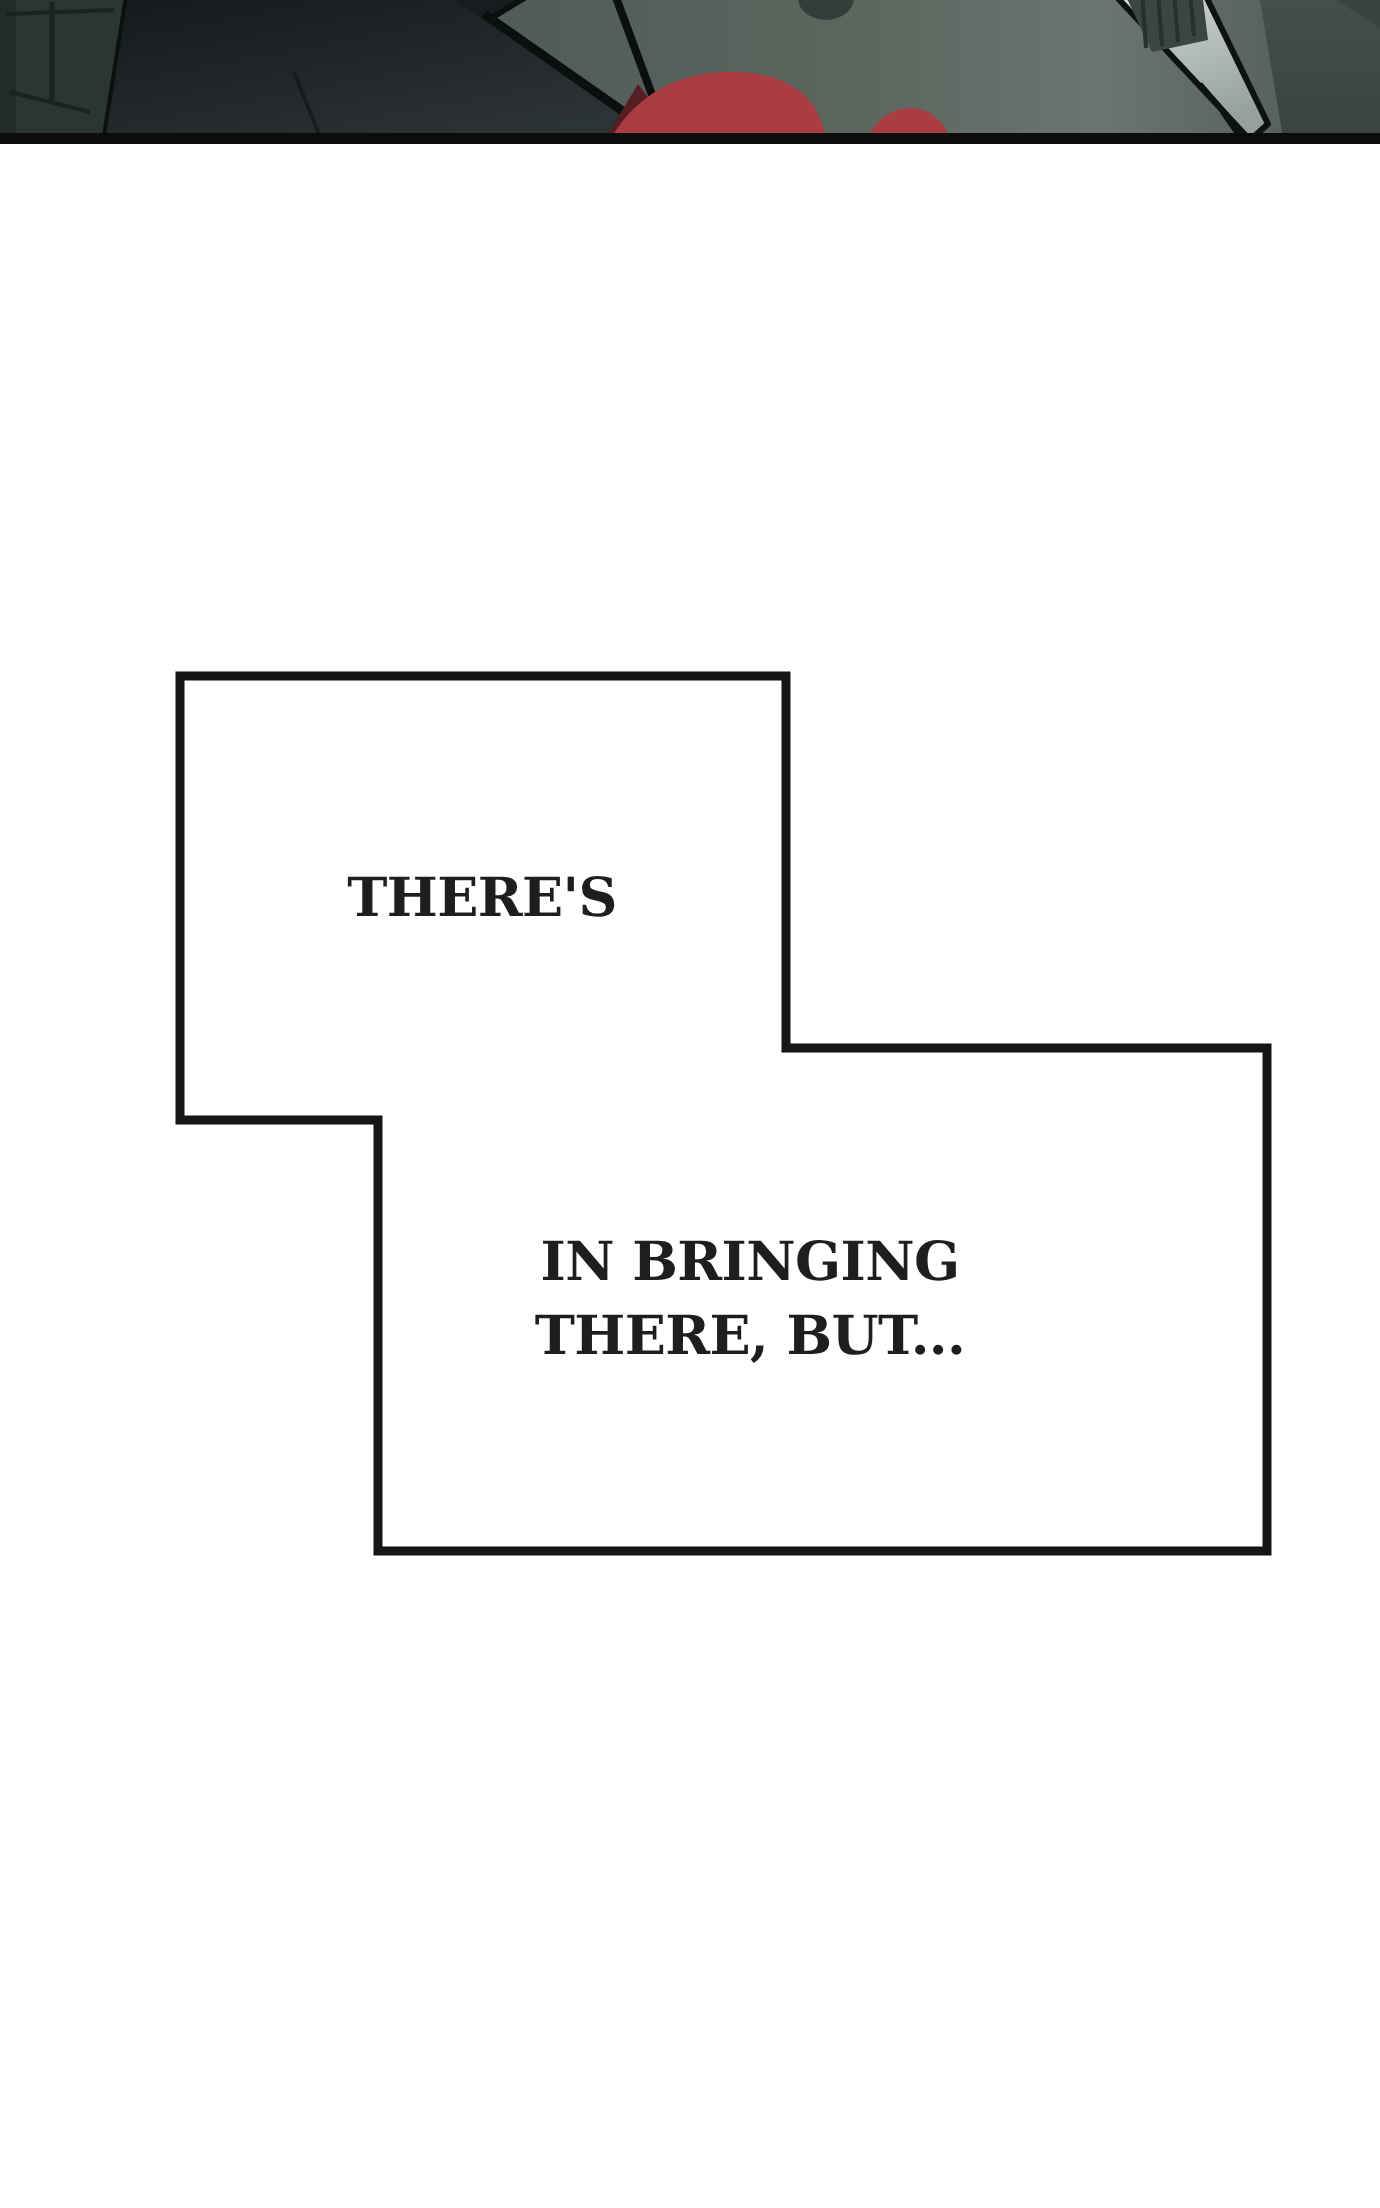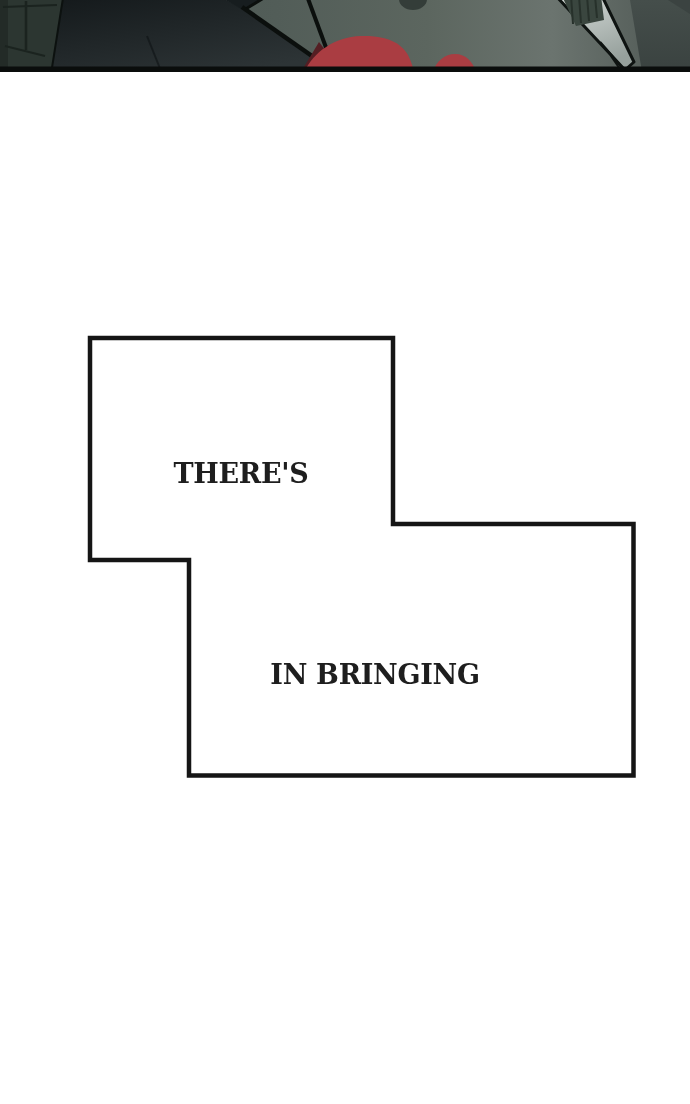--- a/index.html
+++ b/index.html
@@ -30,21 +30,20 @@
     width: 690px;
     height: 1104px;
   }
   .bubble-text {
     position: absolute;
     display: flex;
     flex-direction: column;
     justify-content: center;
     align-items: center;
     text-align: center;
-    margin-top: 24px;
   }
   .bubble-text span {
     display: block;
     font-family: "DejaVu Serif", serif;
     font-weight: 700;
     font-size: 27px;
     line-height: 37px;
     letter-spacing: -0.3px;
     color: var(--dialogue_ink, #1e1e1e);
     white-space: nowrap;
@@ -137,15 +136,16 @@
   <svg class="bubble-layer" width="690" height="1104" viewBox="0 0 690 1104">
     <path d="M90,338 H393 V524 H633.5 V775.5 H189 V560 H90 Z" style="fill:var(--bubble_fill,#ffffff);stroke:var(--bubble_border,#151515)" stroke-width="4.5" stroke-linejoin="miter"></path>
   </svg>
 
   <div class="bubble-text bt1">
     <span>THERE'S</span>
   </div>
 
   <div class="bubble-text bt2">
     <span>IN BRINGING</span>
+    <span>THERE, BUT...</span>
   </div>
 
 </div>
 
 </body></html>

